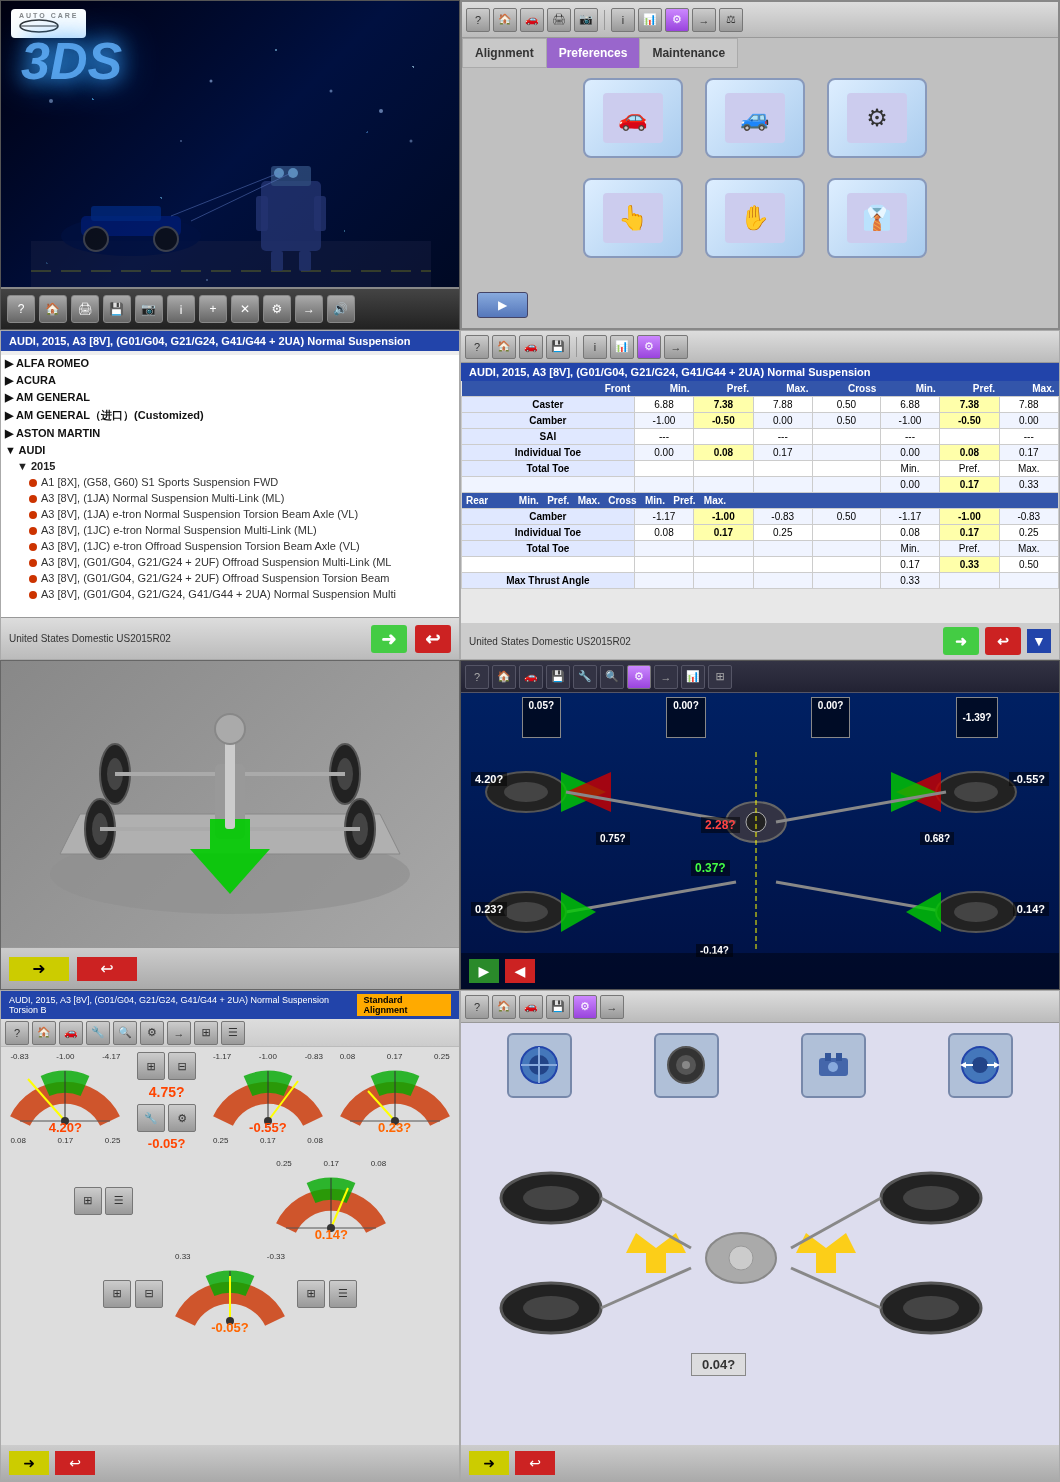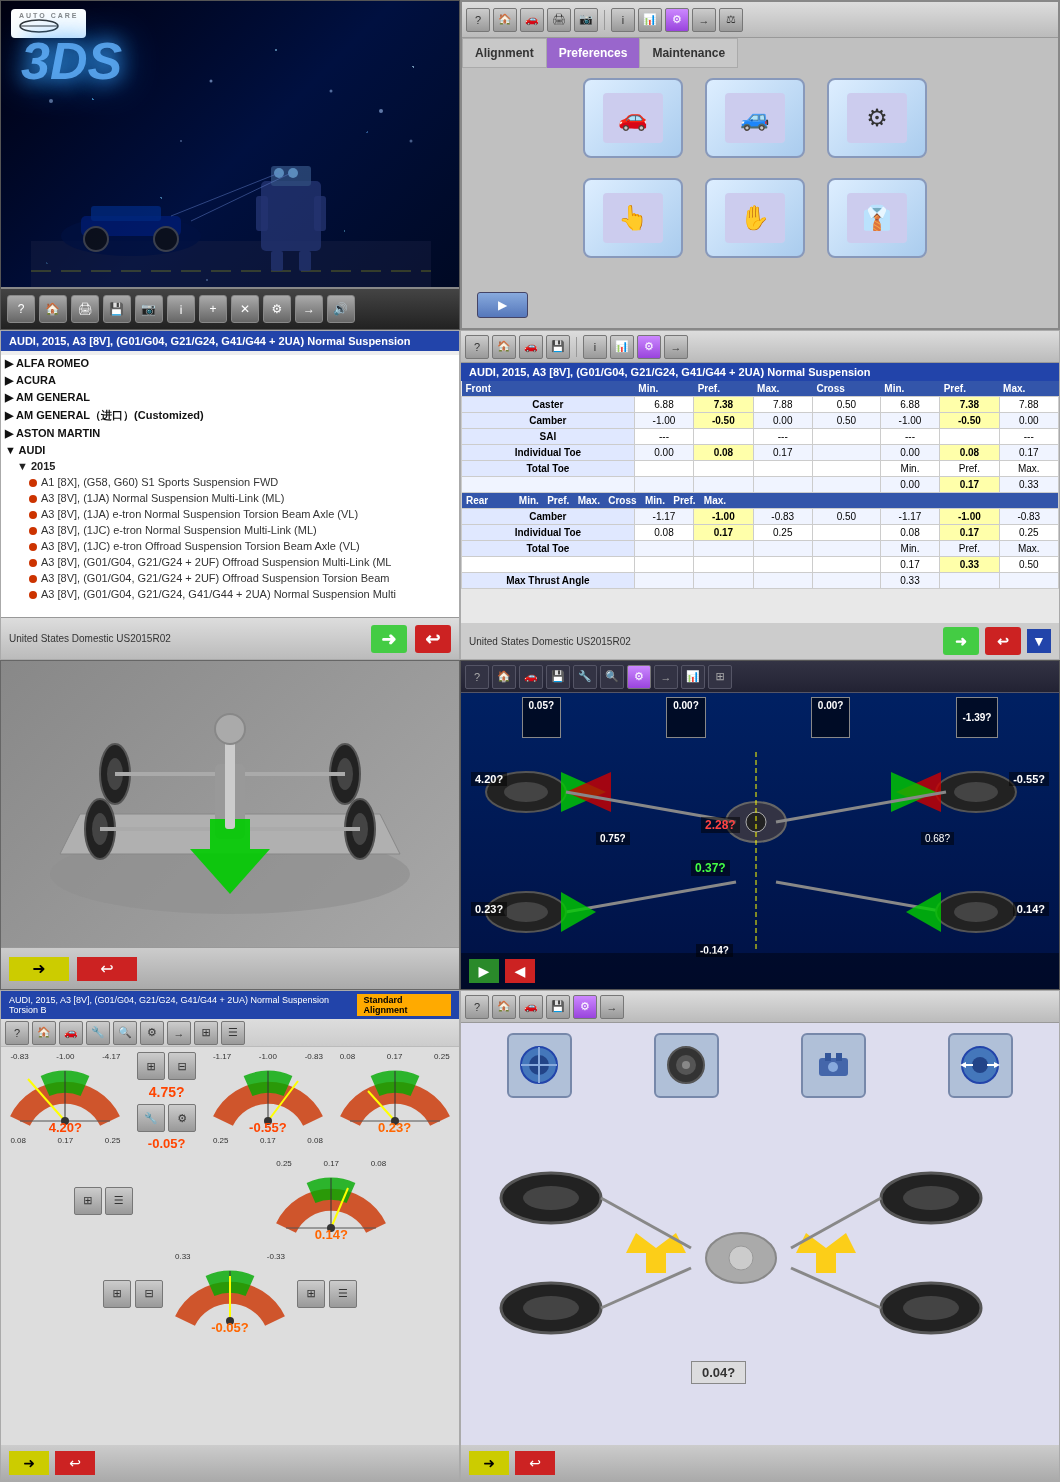--- a/index.html
+++ b/index.html
@@ -272,21 +272,21 @@
     }
     .specs-table {
       width: 100%;
       border-collapse: collapse;
       font-size: 10px;
     }
     .specs-table th {
       background: #3355aa;
       color: white;
       padding: 2px 4px;
-      text-align: left;
+      text-align: right;
       font-size: 10px;
     }
     .specs-table td {
       padding: 2px 4px;
       border: 1px solid #ccc;
       text-align: center;
     }
     .specs-table tr:nth-child(even) td { background: #f0f4ff; }
     .specs-table tr:nth-child(odd) td { background: #ffffff; }
     .td-yellow { background: #ffffaa !important; font-weight: bold; }
@@ -832,21 +832,21 @@
       </div>
       <div style="position:absolute;top:75px;left:235px;color:#ff4444;font-size:12px;font-weight:bold;background:rgba(0,0,0,0.5);padding:1px 4px;">
         <span>2.28?</span>
       </div>
       <div style="position:absolute;top:30px;right:5px;color:white;font-size:11px;font-weight:bold;background:rgba(0,0,0,0.5);padding:1px 4px;">
         <span>-0.55?</span>
       </div>
       <div style="position:absolute;top:90px;left:130px;color:white;font-size:10px;font-weight:bold;background:rgba(0,0,0,0.5);padding:1px 4px;">
         <span>0.75?</span>
       </div>
-      <div style="position:absolute;top:90px;right:100px;color:white;font-size:10px;font-weight:normal;background:rgba(0,0,0,0.5);padding:1px 4px;">
+      <div style="position:absolute;top:90px;right:100px;color:white;font-size:10px;font-weight:bold;background:rgba(0,0,0,0.5);padding:1px 4px;">
         <span>0.68?</span>
       </div>
       <div style="position:absolute;top:118px;left:225px;color:#44ff44;font-size:12px;font-weight:bold;background:rgba(0,0,0,0.5);padding:1px 4px;">
         <span>0.37?</span>
       </div>
       <div style="position:absolute;top:160px;left:5px;color:white;font-size:11px;font-weight:bold;background:rgba(0,0,0,0.5);padding:1px 4px;">
         <span>0.23?</span>
       </div>
       <div style="position:absolute;top:160px;right:5px;color:white;font-size:11px;font-weight:bold;background:rgba(0,0,0,0.5);padding:1px 4px;">
         <span>0.14?</span>
@@ -1090,21 +1090,21 @@
 
         <ellipse cx="270" cy="150" rx="35" ry="25" fill="#aaa" stroke="#888" stroke-width="2"></ellipse>
         <circle cx="270" cy="150" r="12" fill="#ccc" stroke="#999" stroke-width="1"></circle>
 
         <line x1="130" y1="90" x2="220" y2="140" stroke="#888" stroke-width="3"></line>
         <line x1="410" y1="90" x2="320" y2="140" stroke="#888" stroke-width="3"></line>
         <line x1="130" y1="200" x2="220" y2="160" stroke="#888" stroke-width="3"></line>
         <line x1="410" y1="200" x2="320" y2="160" stroke="#888" stroke-width="3"></line>
       </svg>
 
-      <div style="position:absolute;bottom:24px;left:230px;background:rgba(220,220,220,0.9);border:1px solid #888;padding:3px 10px;font-size:13px;font-weight:bold;color:#333;">
+      <div style="position:absolute;bottom:32px;left:230px;background:rgba(220,220,220,0.9);border:1px solid #888;padding:3px 10px;font-size:13px;font-weight:bold;color:#333;">
         <span>0.04?</span>
       </div>
     </div>
 
     <div style="position:absolute;bottom:0;left:0;right:0;height:36px;background:linear-gradient(to bottom,#ccc,#aaa);display:flex;align-items:center;padding:0 8px;gap:6px;">
       <div style="background:#cccc00;width:40px;height:24px;display:flex;align-items:center;justify-content:center;font-size:14px;cursor:pointer;">➜</div>
       <div style="width:40px;height:24px;background:#cc2222;display:flex;align-items:center;justify-content:center;font-size:14px;color:white;cursor:pointer;">↩</div>
     </div>
   </div>
 

